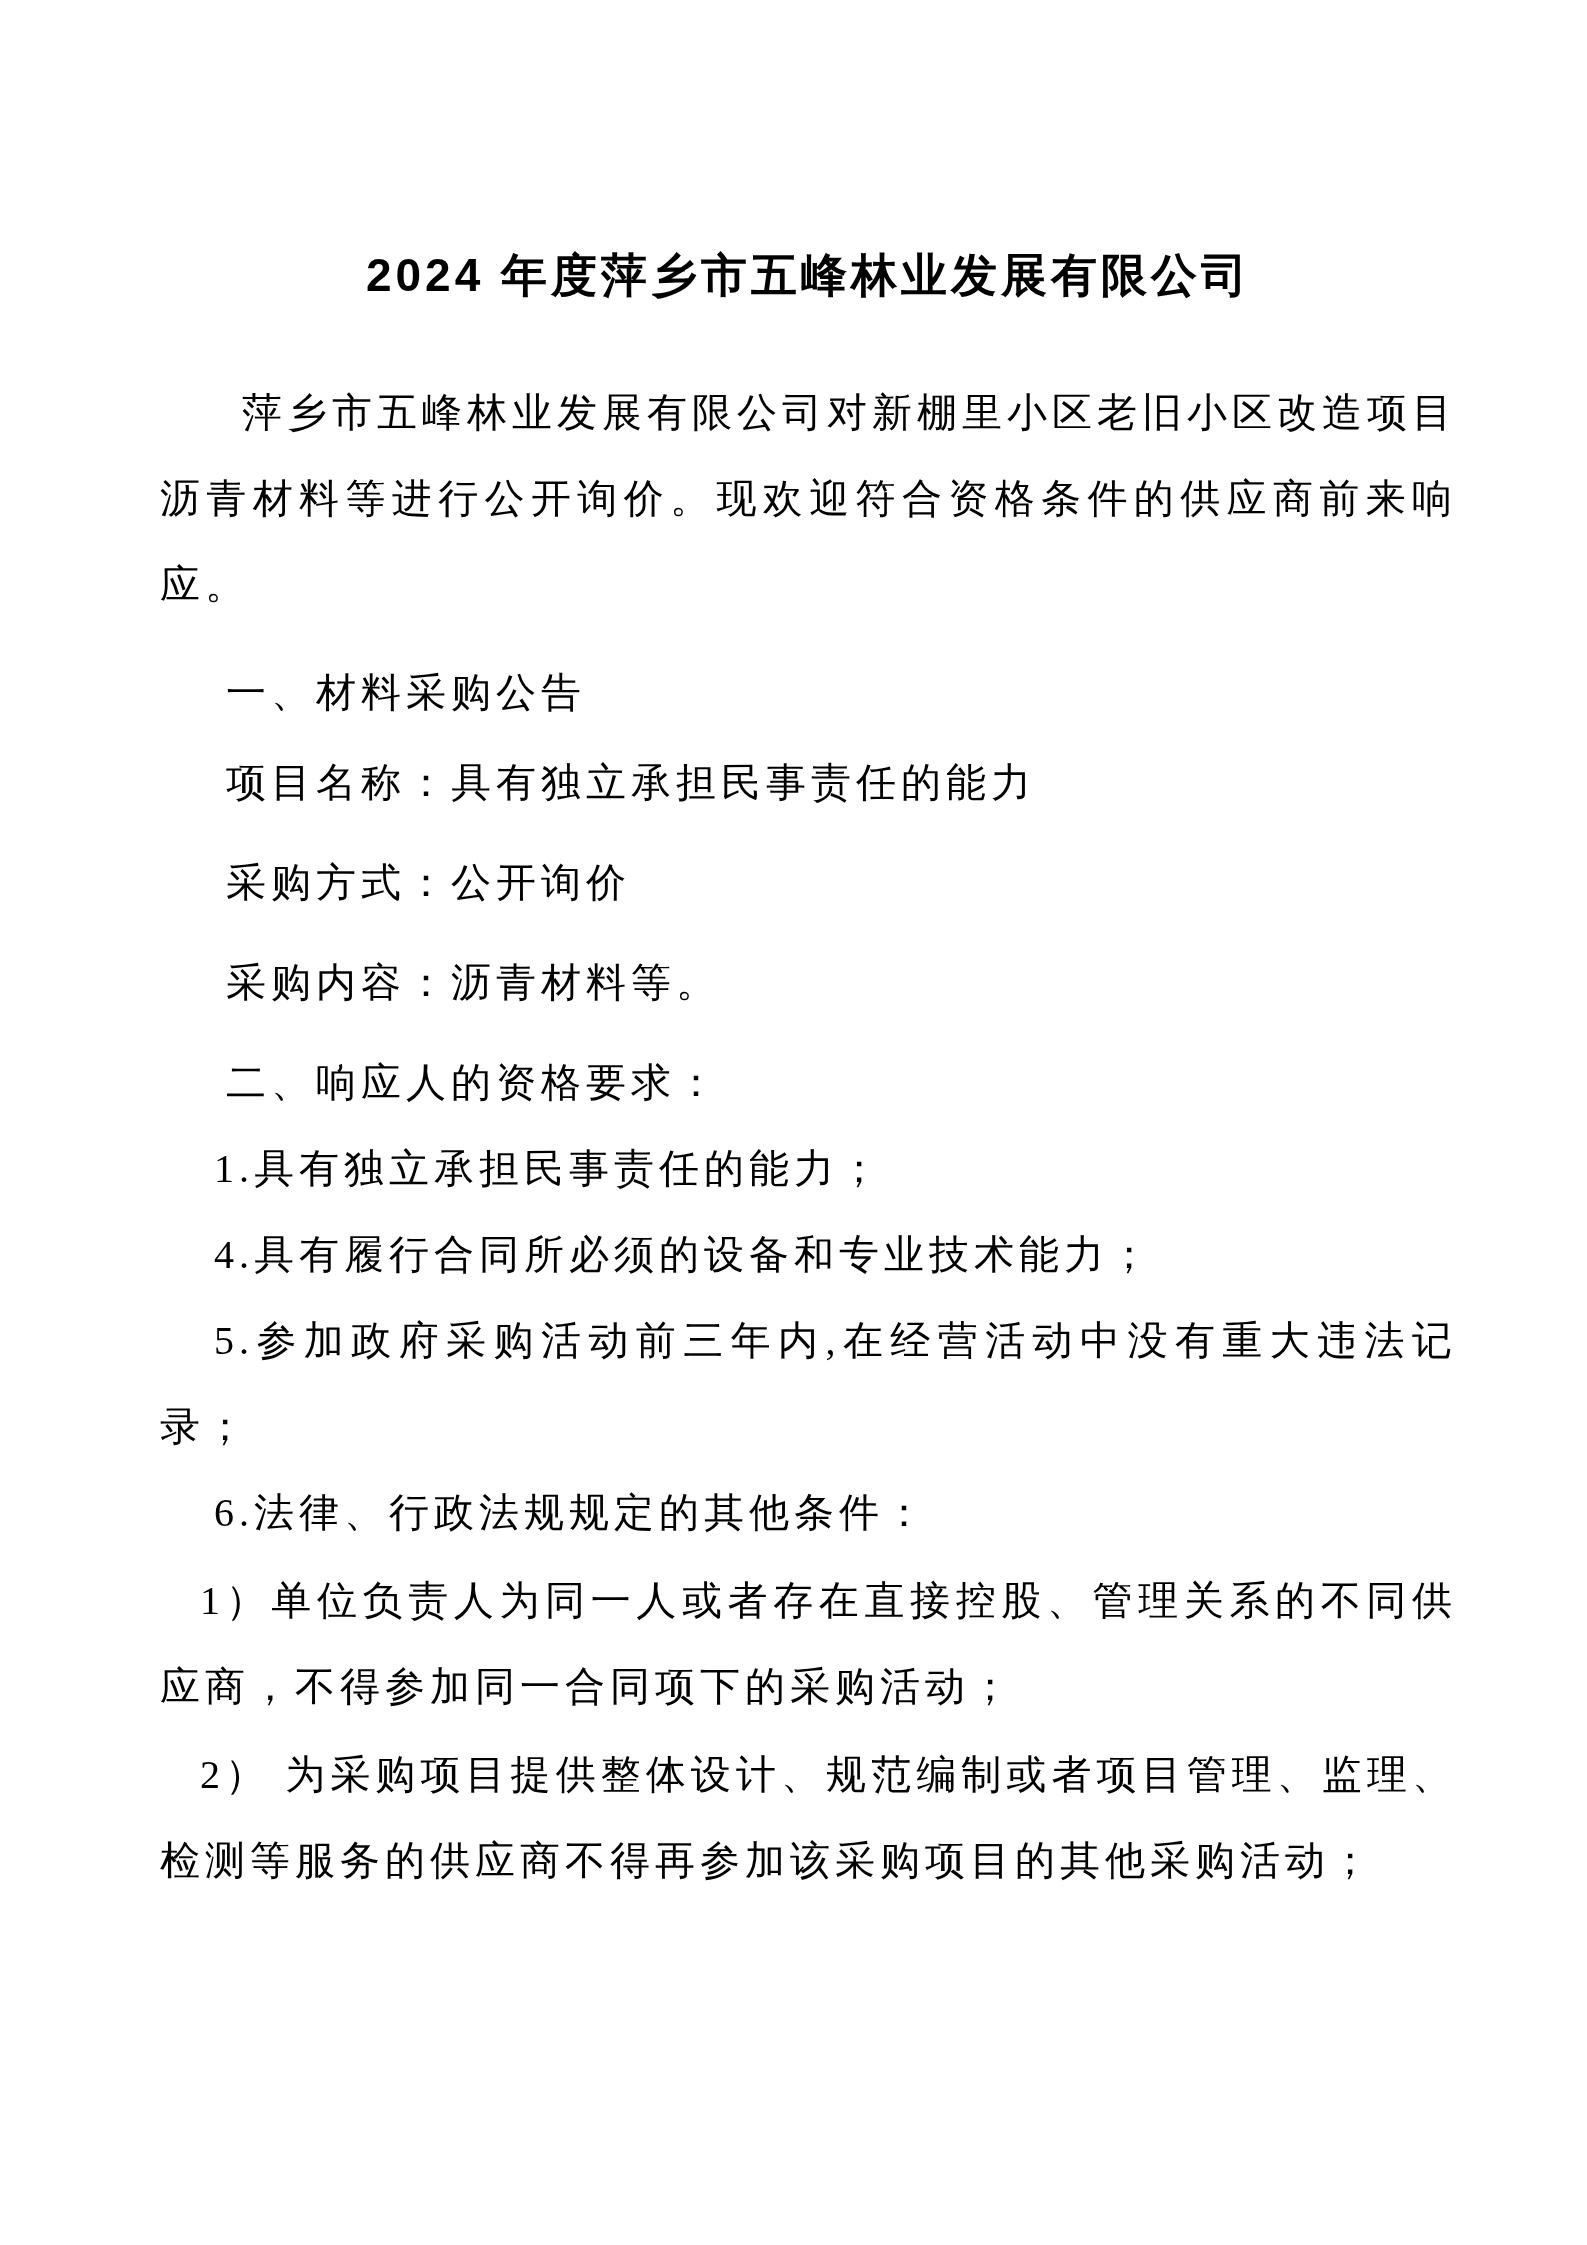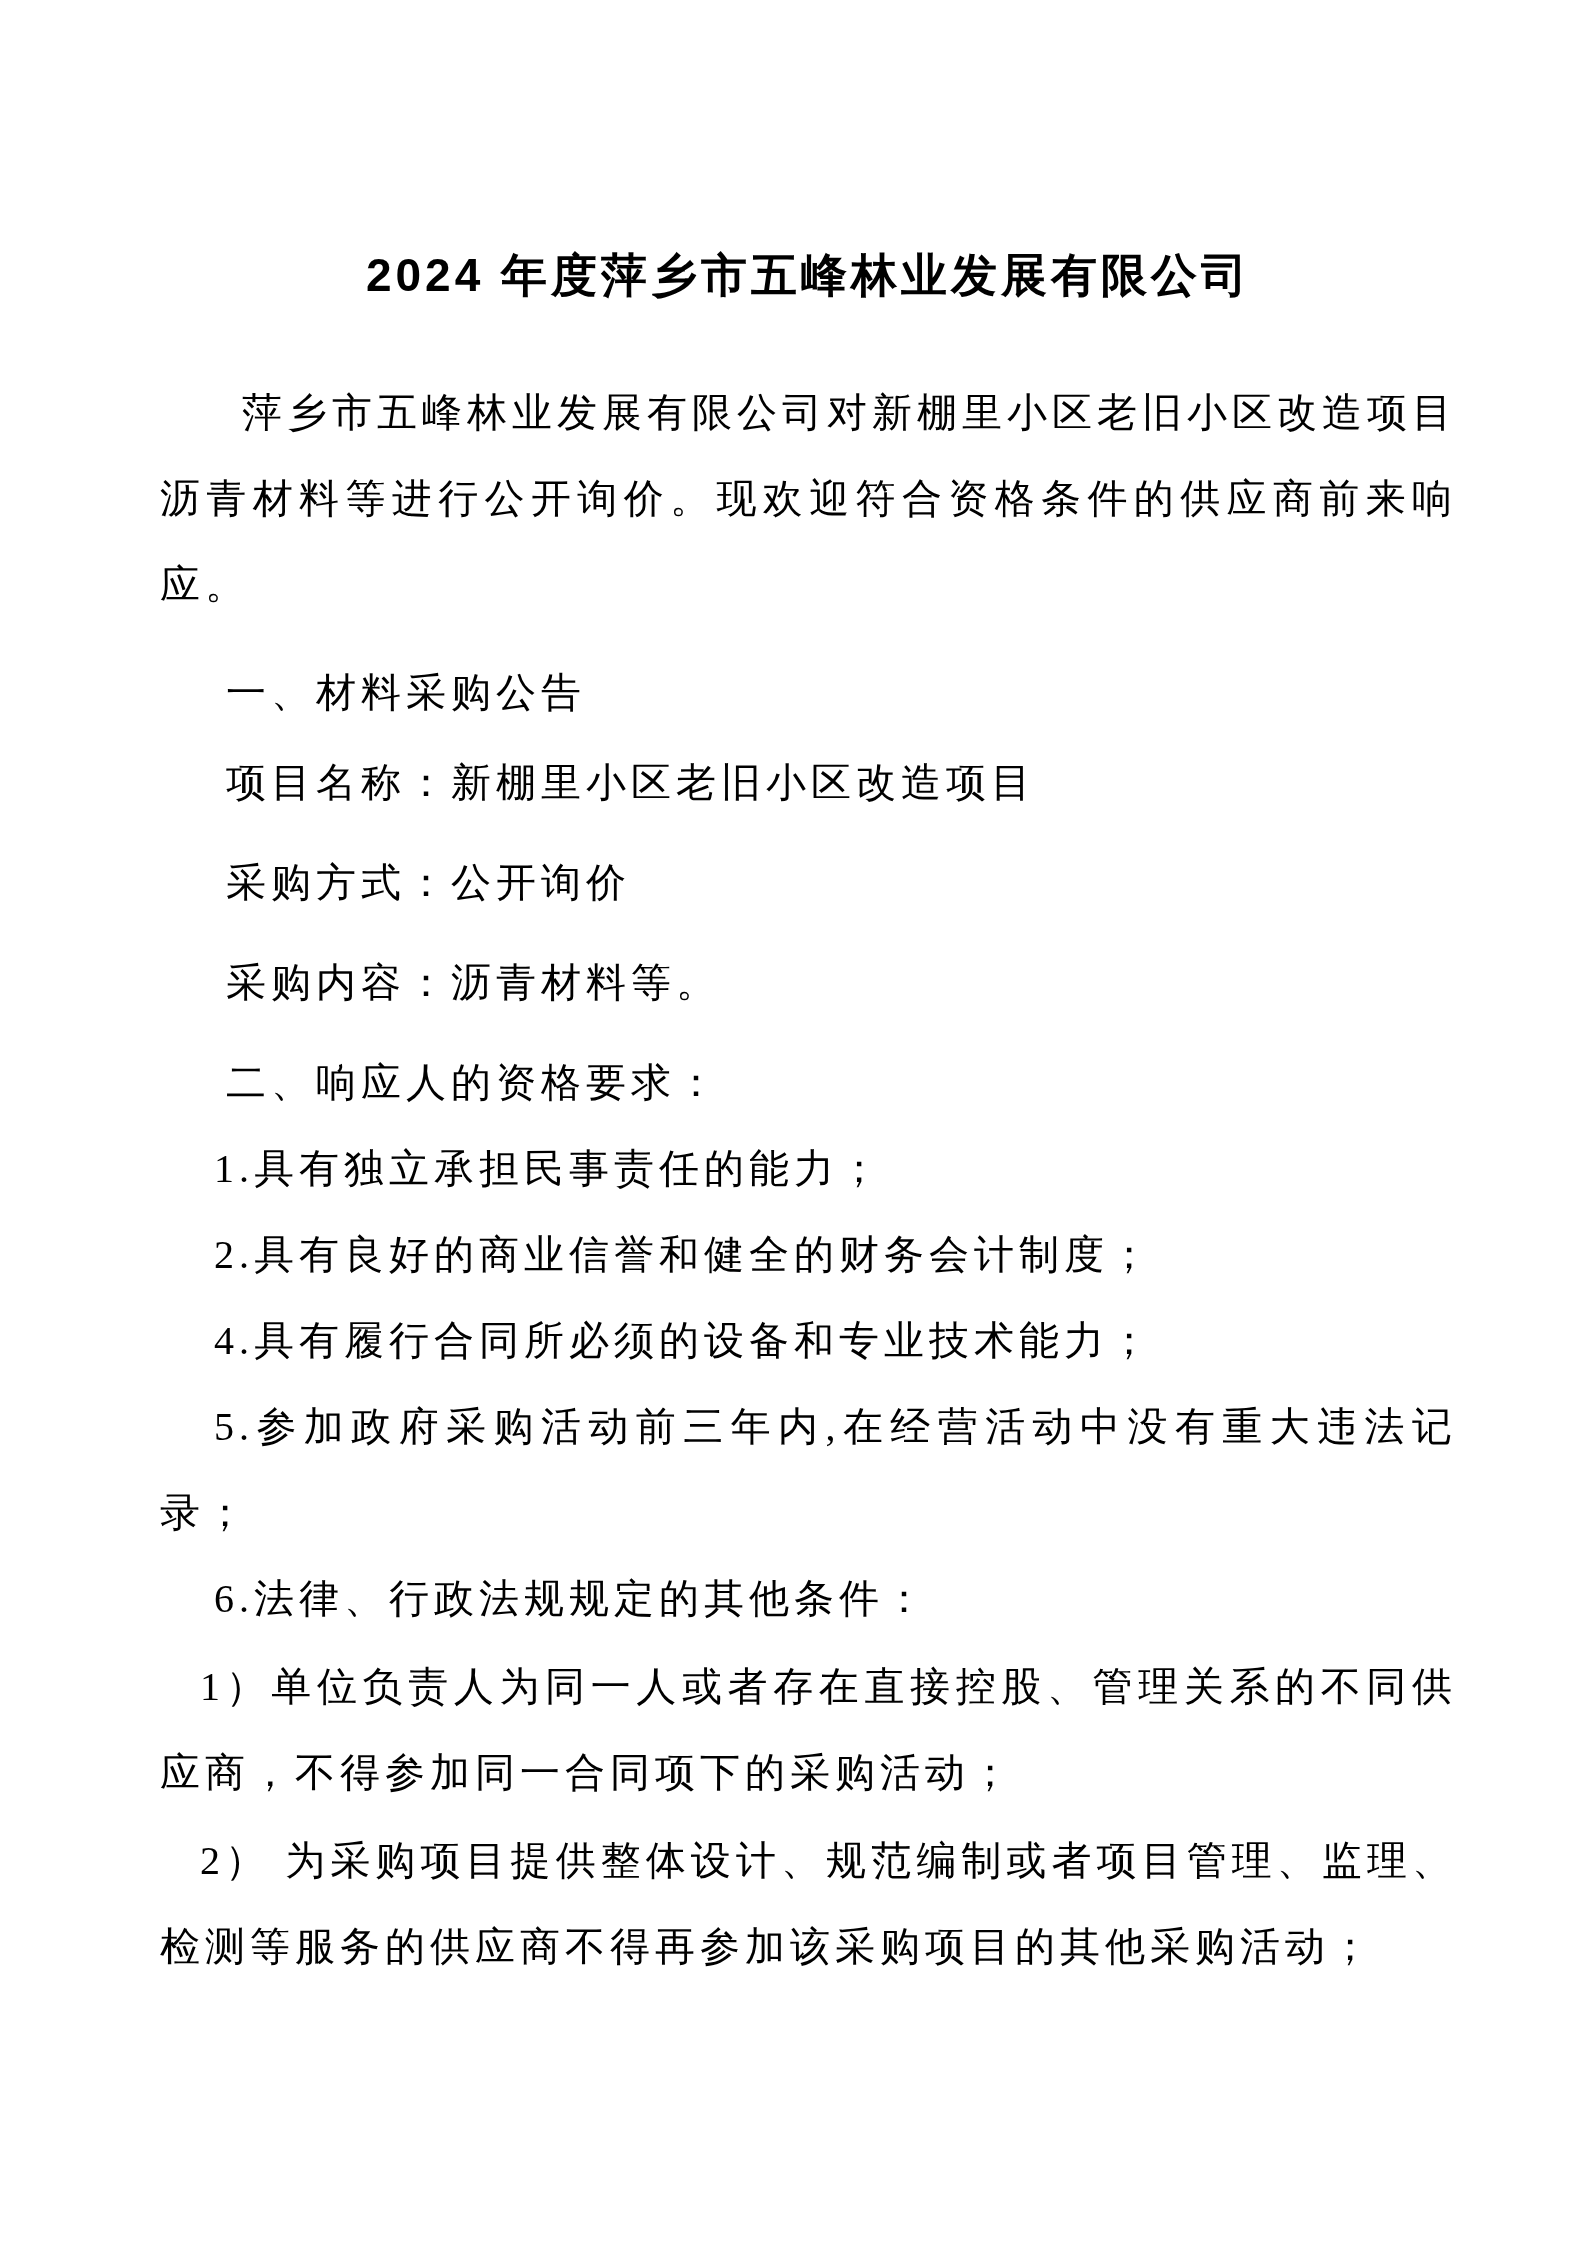--- a/index.html
+++ b/index.html
@@ -46,31 +46,30 @@
 
 <div class="page">
 
   <div class="title title-1">2024 年度萍乡市五峰林业发展有限公司</div>
 
 
   <p class="body-text para-intro">萍乡市五峰林业发展有限公司对新棚里小区老旧小区改造项目沥青材料等进行公开询价。现欢迎符合资格条件的供应商前来响应。</p>
 
   <p class="body-text head-1">一、材料采购公告</p>
 
-  <p class="body-text label-line">项目名称：新棚里小区老旧小区改造项目</p>
+  <p class="body-text label-line">项目名称：具有独立承担民事责任的能力</p>
 
   <p class="body-text label-line-s">采购方式：公开询价</p>
 
   <p class="body-text label-line-s">采购内容：沥青材料等。</p>
 
   <p class="body-text head-2">二、响应人的资格要求：</p>
 
   <p class="body-text req-item">1.具有独立承担民事责任的能力；</p>
 
-  <p class="body-text req-item">2.具有良好的商业信誉和健全的财务会计制度；</p>
 
   <p class="body-text req-item">4.具有履行合同所必须的设备和专业技术能力；</p>
 
 
   <p class="body-text req-item">5.参加政府采购活动前三年内,在经营活动中没有重大违法记录；</p>
 
   <p class="body-text req-item">6.法律、行政法规规定的其他条件：</p>
 
   <p class="body-text sub-item">1）单位负责人为同一人或者存在直接控股、管理关系的不同供应商，不得参加同一合同项下的采购活动；</p>
 

